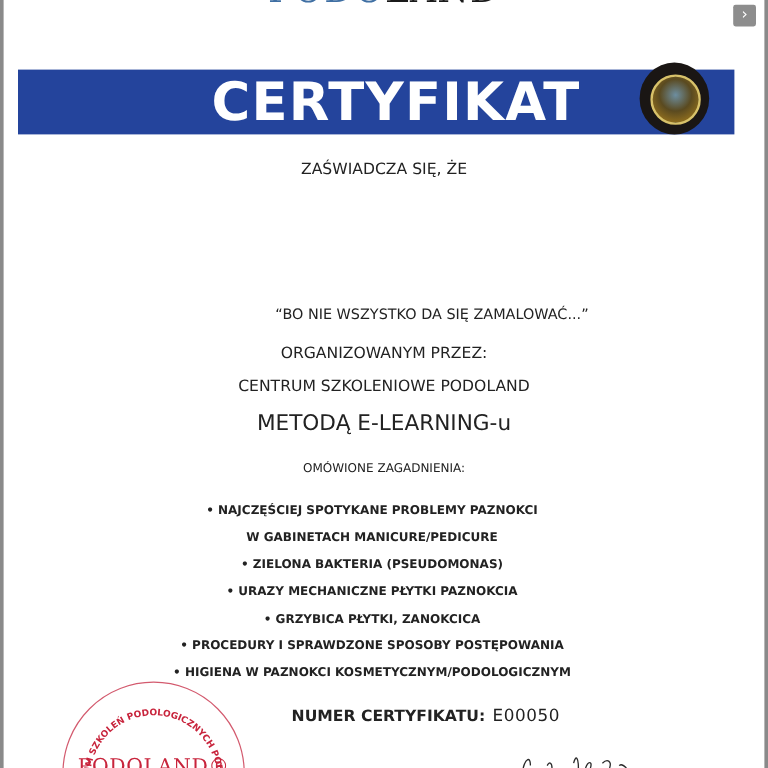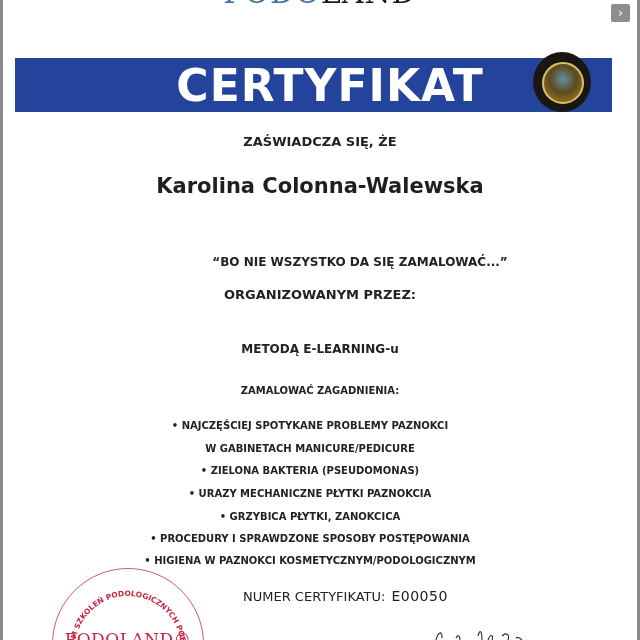--- a/index.html
+++ b/index.html
@@ -62,43 +62,43 @@
     }
     .seal-inner {
       position: absolute; left: 9px; top: 10px; width: 38px; height: 38px;
       border-radius: 50%;
       border: 2px solid #d8c26a;
       background: radial-gradient(circle at 50% 40%, #6d8ea0 0%, #5a4a20 45%, #8a6a1e 75%, #3a2c14 100%);
     }
     .line {
       position: absolute; left: 0; width: 640px; text-align: center;
       font-family: "DejaVu Sans", sans-serif;
-      font-weight: bold;
+      font-weight: normal;
       color: #222222;
       white-space: nowrap;
     }
     .l-attest { top: 134px; font-size: 13px; }
     .l-name { top: 174px; font-size: 21px; color: #1f1f1f; }
     .l-participated { top: 228px; font-size: 13px; }
     .l-title { top: 255px; font-size: 12px; margin-left: 40px; }
     .l-organized { top: 287px; font-size: 13px; }
     .l-center { top: 315px; font-size: 13px; }
-    .l-method { top: 342px; font-size: 12px; }
+    .l-method { top: 342px; font-size: 18px; }
     .l-topics-h { top: 385px; font-size: 10px; }
     .topics { position: absolute; left: 0; top: 420px; width: 640px; }
     .topic {
       position: absolute; left: 0; width: 620px; text-align: center;
       font-family: "DejaVu Sans", sans-serif; font-weight: bold;
       font-size: 10px; color: #222222; white-space: nowrap;
     }
     .cert-number {
       position: absolute; left: 243px; top: 586px; white-space: nowrap;
       font-family: "DejaVu Sans", sans-serif; color: #222222;
     }
-    .cert-label { font-weight: normal; font-size: 13px; }
+    .cert-label { font-weight: bold; font-size: 13px; }
     .cert-value { font-size: 14px; margin-left: 6px; letter-spacing: 0.5px; }
     .stamp {
       position: absolute; left: 52px; top: 568px; width: 150px; height: 150px;
       border-radius: 50%;
       border: 1.5px solid #d35a6e;
     }
     .stamp svg { position: absolute; left: 0; top: 0; }
     .stamp-brand {
       position: absolute; left: 0; top: 60px; width: 150px; text-align: center;
       font-family: "DejaVu Serif", serif; font-size: 17px; color: #c8243c;
@@ -124,25 +124,25 @@
   </div>
 
   <div class="banner">
     <div class="banner-title">CERTYFIKAT</div>
   </div>
   <div class="seal">
     <div class="seal-inner"></div>
   </div>
 
   <div class="line l-attest">ZAŚWIADCZA SIĘ, ŻE</div>
-  <div class="line l-name">Karolina Colonna-Walewska</div>
   <div class="line l-title">“BO NIE WSZYSTKO DA SIĘ ZAMALOWAĆ...”</div>
   <div class="line l-organized">ORGANIZOWANYM PRZEZ:</div>
+  <div class="line l-center">CENTRUM SZKOLENIOWE PODOLAND</div>
   <div class="line l-method">METODĄ E-LEARNING-u</div>
-  <div class="line l-topics-h">ZAMALOWAĆ ZAGADNIENIA:</div>
+  <div class="line l-topics-h">OMÓWIONE ZAGADNIENIA:</div>
 
   <div class="topics">
     <div class="topic" style="top:0px;">• NAJCZĘŚCIEJ SPOTYKANE PROBLEMY PAZNOKCI</div>
     <div class="topic" style="top:23px;">W GABINETACH MANICURE/PEDICURE</div>
     <div class="topic" style="top:45px;text-align:center;">• ZIELONA BAKTERIA (PSEUDOMONAS)</div>
     <div class="topic" style="top:68px;">• URAZY MECHANICZNE PŁYTKI PAZNOKCIA</div>
     <div class="topic" style="top:91px;">• GRZYBICA PŁYTKI, ZANOKCICA</div>
     <div class="topic" style="top:113px;">• PROCEDURY I SPRAWDZONE SPOSOBY POSTĘPOWANIA</div>
     <div class="topic" style="top:135px;">• HIGIENA W PAZNOKCI KOSMETYCZNYM/PODOLOGICZNYM</div>
   </div>

